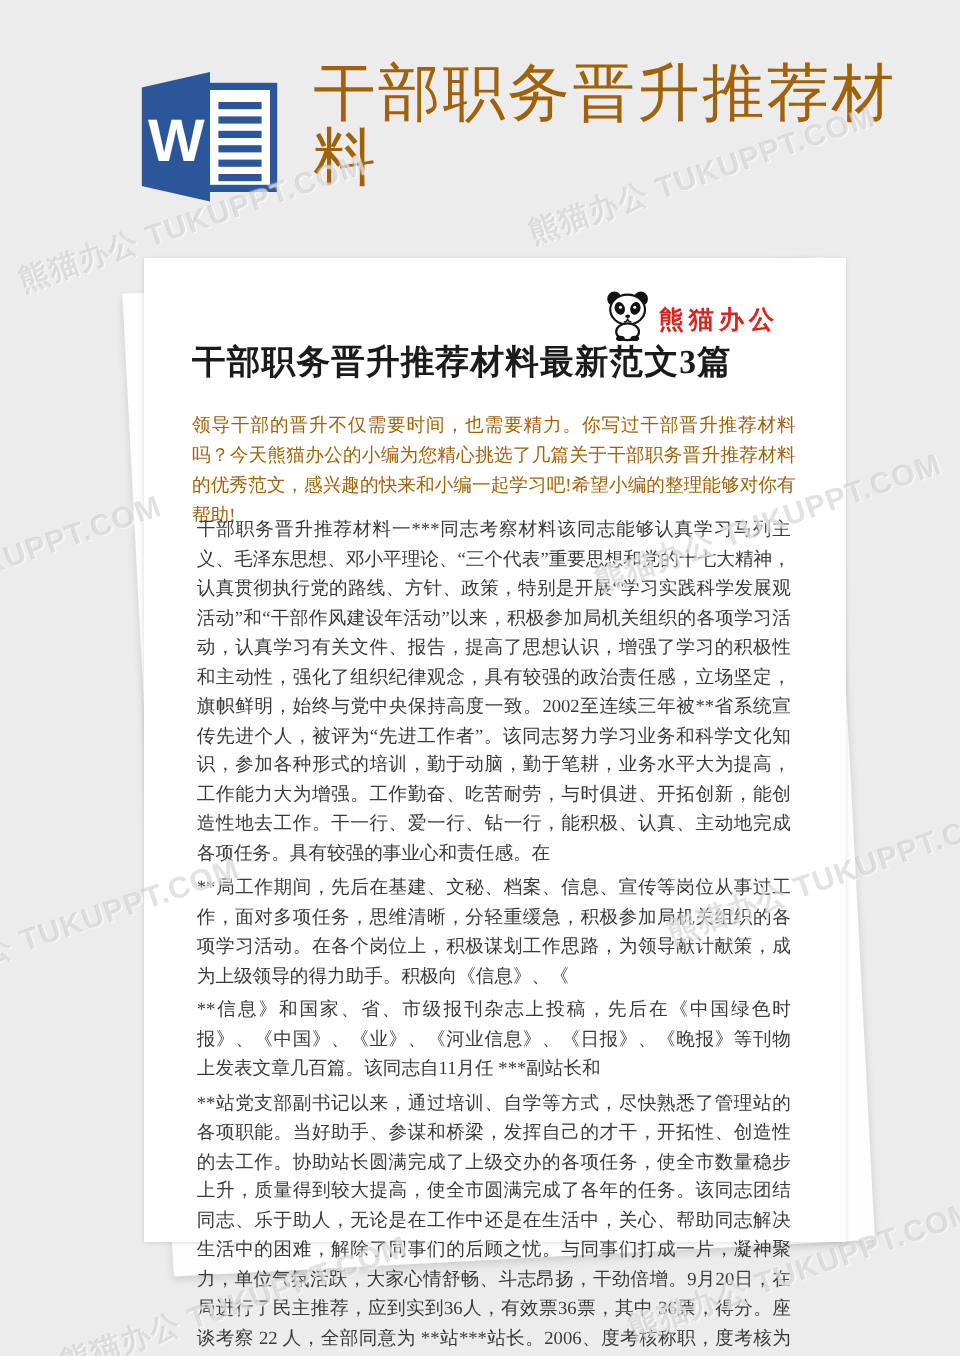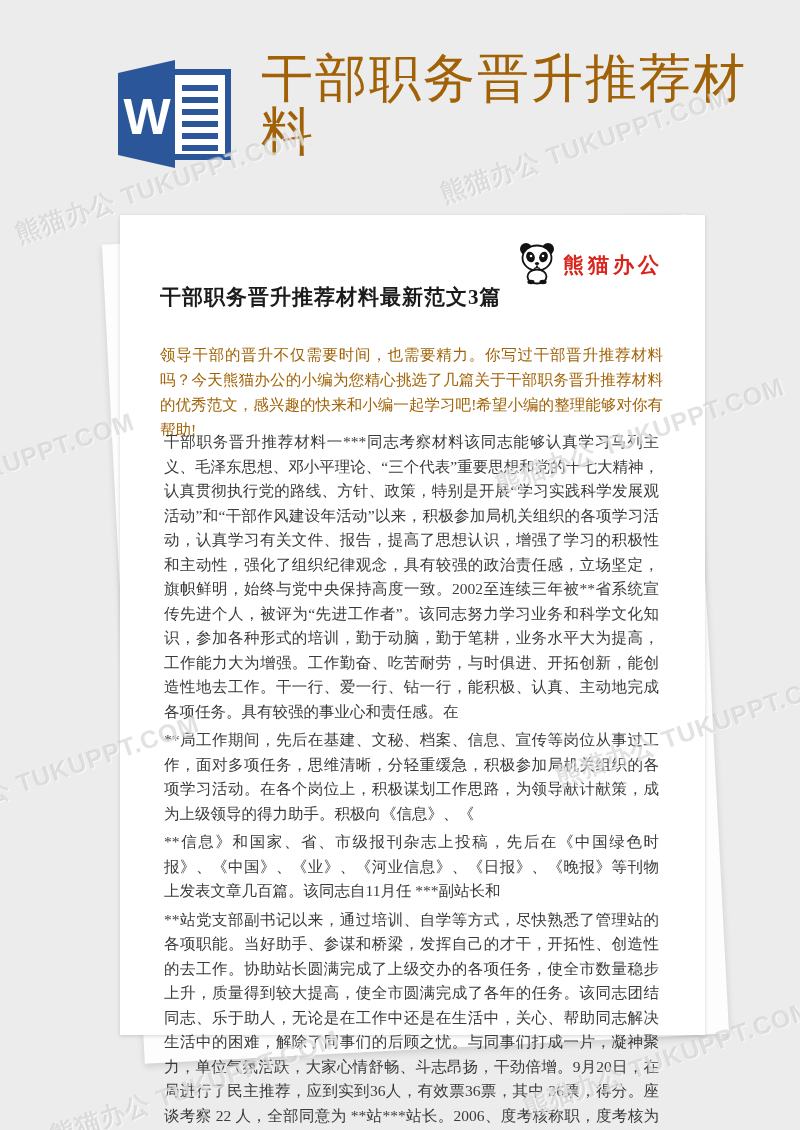--- a/index.html
+++ b/index.html
@@ -25,29 +25,29 @@
     transform:translate(3px,14px) rotate(-3deg);
     box-shadow:0 3px 7px rgba(0,0,0,0.13);
   }
   .page{
     position:absolute;left:120px;top:215px;width:585px;height:820px;
     background:#ffffff;
     box-shadow:0 1px 4px rgba(0,0,0,0.16);
   }
 
   
-  .brand{position:absolute;top:26px;right:42px;display:flex;align-items:center;gap:7px;}
+  .brand{position:absolute;top:26px;right:56px;display:flex;align-items:center;gap:7px;}
   .brand-name{
     color:#d9251d;font-weight:bold;font-size:21px;letter-spacing:4px;
     font-family:"Liberation Sans","DejaVu Sans",sans-serif;
   }
 
   .doc-title{
     position:absolute;left:40px;top:68px;
-    font-size:21px;font-weight:bold;color:#1b1b1b;letter-spacing:1px;
+    font-size:28px;font-weight:bold;color:#1b1b1b;letter-spacing:1px;
   }
   .intro{
     position:absolute;left:40px;top:127px;width:503px;
     font-size:15.5px;line-height:25px;color:#a16207;text-align:justify;
   }
   .body-text{
     position:absolute;left:40px;top:211px;width:503px;
     font-size:15.5px;line-height:24.5px;color:#3a3a3a;text-align:justify;
   }
   .body-text p{margin:4px;}

